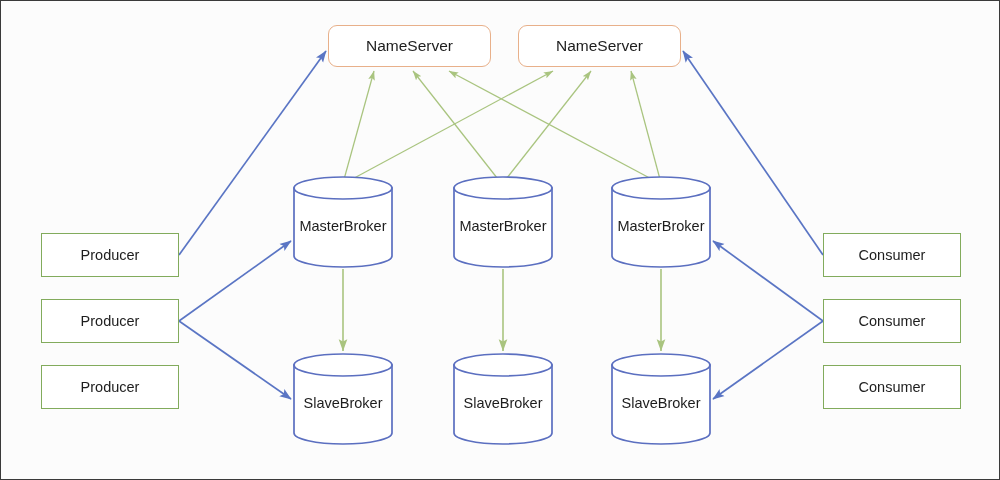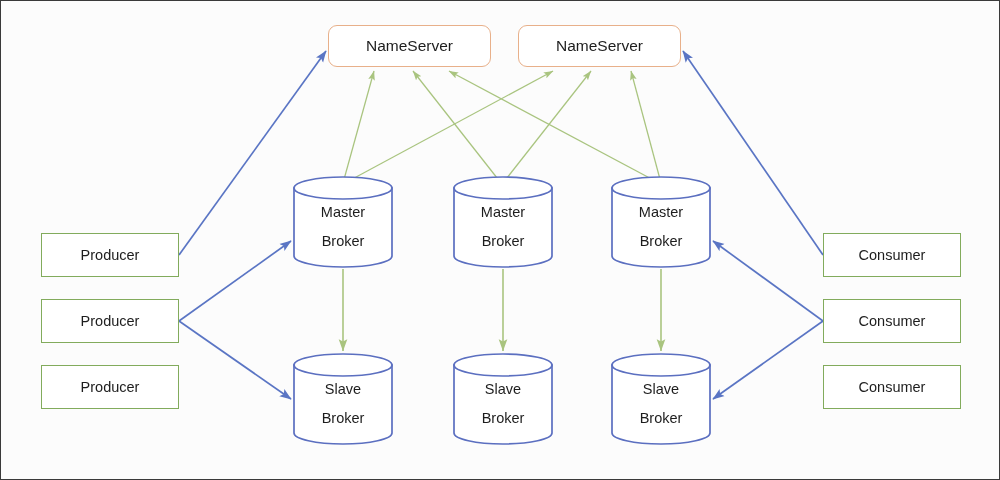--- a/index.html
+++ b/index.html
@@ -56,21 +56,21 @@
   .cyl-svg {
     position: absolute;
     left: 0; top: 0;
     width: 100%;
     height: 100%;
   }
   .cyl-label {
     position: relative;
     z-index: 2;
     display: flex;
-    flex-direction: column;
+    flex-direction: row;
     align-items: center;
     justify-content: center;
     width: 100%;
     height: 100%;
     padding-top: 9px;
     box-sizing: border-box;
     color: #1d1d1d;
     font-size: 14.5px;
     line-height: 1.95;
   }

